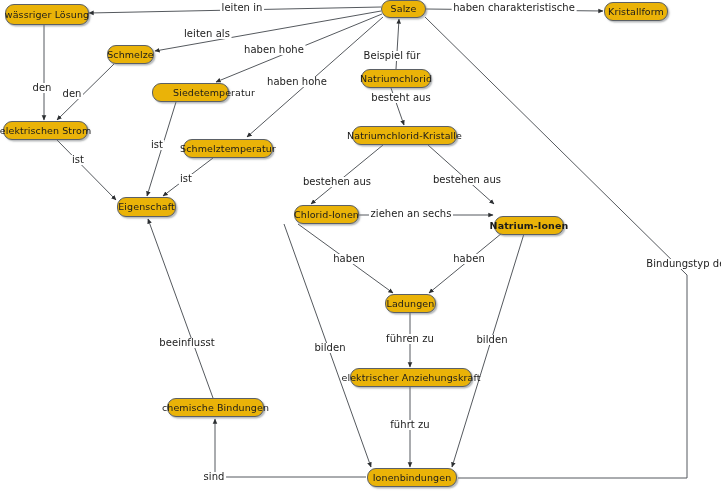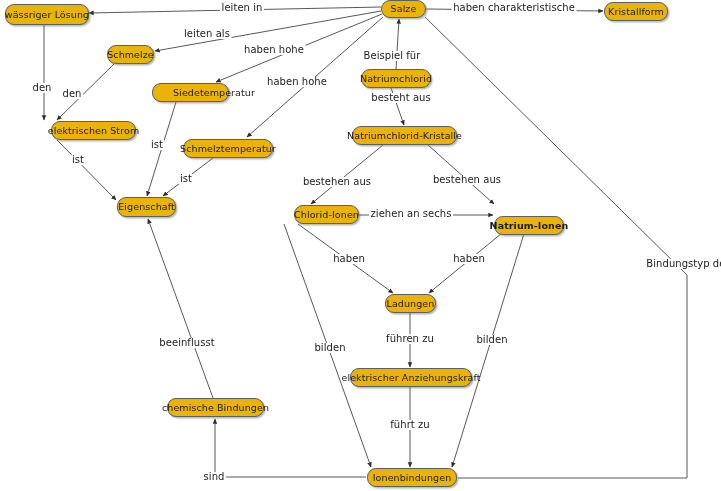--- a/index.html
+++ b/index.html
@@ -92,21 +92,21 @@
         <polyline points="425,17 687,275 687,478 458,478" fill="none" stroke="#55595e" stroke-width="1"></polyline>
       </g>
   </svg>
   <div id="node-layer">
       <div class="node" style="left: 5px; top: 4px; width: 84px; height: 21px;">wässriger Lösung</div>
       <div class="node" style="left: 381px; top: 0px; width: 45px; height: 18px;">Salze</div>
       <div class="node" style="left: 604px; top: 2px; width: 64px; height: 19px;">Kristallform</div>
       <div class="node" style="left: 107px; top: 45px; width: 47px; height: 19px;">Schmelze</div>
       <div class="node" style="left: 361px; top: 69px; width: 70px; height: 19px;">Natriumchlorid</div>
       <div class="node" style="left: 152px; top: 83px; width: 77px; height: 19px; padding-left: 47px;">Siedetemperatur</div>
-      <div class="node" style="left: 3px; top: 121px; width: 85px; height: 19px; margin-left: 48px;">elektrischen Strom</div>
+      <div class="node" style="left: 3px; top: 121px; width: 85px; height: 19px;">elektrischen Strom</div>
       <div class="node" style="left: 352px; top: 126px; width: 105px; height: 19px;">Natriumchlorid-Kristalle</div>
       <div class="node" style="left: 183px; top: 139px; width: 90px; height: 19px;">Schmelztemperatur</div>
       <div class="node" style="left: 117px; top: 197px; width: 59px; height: 20px;">Eigenschaft</div>
       <div class="node" style="left: 258px; top: 205px; width: 65px; height: 19px; margin-left: 36px;">Chlorid-Ionen</div>
       <div class="node" style="left: 494px; top: 216px; width: 70px; height: 19px; font-weight: bold;">Natrium-Ionen</div>
       <div class="node" style="left: 385px; top: 294px; width: 51px; height: 19px; text-align: center;">Ladungen</div>
       <div class="node" style="left: 350px; top: 368px; width: 122px; height: 19px;">elektrischer Anziehungskraft</div>
       <div class="node" style="left: 167px; top: 398px; width: 97px; height: 19px;">chemische Bindungen</div>
       <div class="node" style="left: 367px; top: 468px; width: 90px; height: 19px;">Ionenbindungen</div>
     </div>

